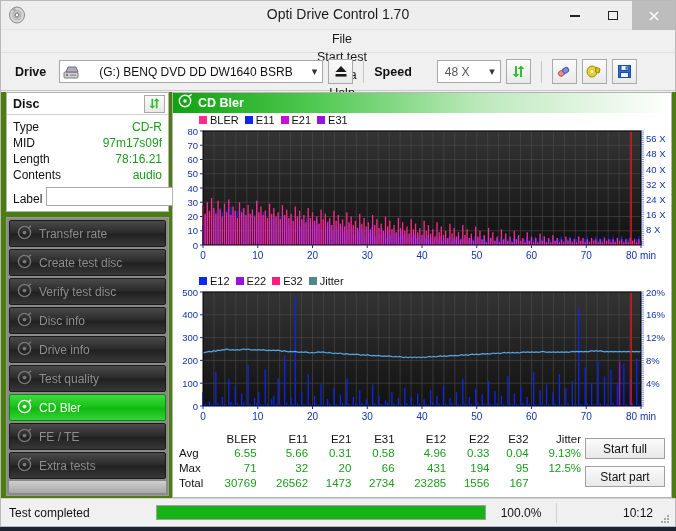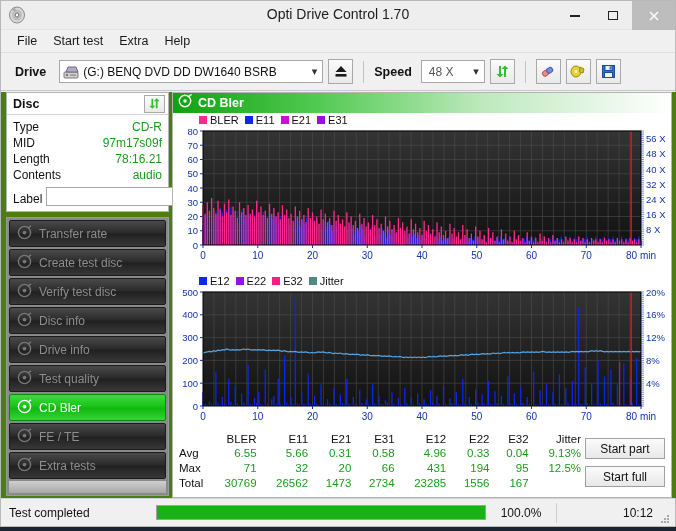--- a/index.html
+++ b/index.html
@@ -46,20 +46,21 @@
   .win-btn.close { background: #bdbdbd; color: #fff; width: 43px; }
   .glyph-min { width: 10px; height: 2px; background: #222; display: block; }
   .glyph-max { width: 10px; height: 9px; border: 1.6px solid #222; display: block; }
   
   .menubar {
     height: 23px;
     background: #f0f0f0;
     display: flex; align-items: center;
     padding-left: 8px;
     border-bottom: 1px solid #dfdfdf;
+    flex-direction: column;
   }
   .menu-item {
     font-size: 12.5px; color: #1a1a1a;
     padding: 2px 8px;
   }
   
   .toolbar {
     height: 38px;
     background: #f0f0f0;
     display: flex; align-items: center;
@@ -70,20 +71,21 @@
   .tb-label { font-size: 12.5px; font-weight: bold; color: #111; margin: 0 8px 0 8px;}
   .drive-combo {
     flex: 0 0 264px;
     height: 23px;
     background: #fff;
     border: 1px solid #a7a7a7;
     display: flex; align-items: center;
     font-size: 12px; color: #111;
     padding-left: 3px;
     position: relative;
+    gap: 16px;
   }
   .drive-combo .dtext { margin-left: 4px; white-space: nowrap; overflow: hidden; }
   .combo-arrow {
     position: absolute; right: 5px; top: 4px;
     font-size: 11px; color: #333;
   }
   .hdd-icon { width: 16px; height: 14px; flex: 0 0 16px; }
   .sq-btn {
     width: 25px; height: 25px;
     background: linear-gradient(#fbfbfb,#e9e9e9);
@@ -300,21 +302,21 @@
       <span class="dtext">(G:)  BENQ DVD DD DW1640 BSRB</span>
       <span class="combo-arrow">▾</span>
     </div>
     <div class="sq-btn">
       <svg width="14" height="13" viewBox="0 0 14 13">
         <path d="M7 1 L12.5 7 L1.5 7 Z" fill="#1a1a1a"></path>
         <rect x="1.5" y="9" width="11" height="2.6" fill="#1a1a1a"></rect>
       </svg>
     </div>
     <div class="tb-sep"></div>
-    <span class="tb-label" style="margin:0 4px 0 0">Speed</span>
+    <span class="tb-label" style="margin:0 20px 0 0">Speed</span>
     <div class="speed-combo">
       <span>48 X</span>
       <span class="combo-arrow">▾</span>
     </div>
     <div class="sq-btn">
       <svg width="15" height="15" viewBox="0 0 15 15">
         <path d="M4 2 L4 10 L1.5 10 L5 13.5 L8.5 10 L6 10 L6 2 Z" fill="#2fbf2f"></path>
         <path d="M11 13 L11 5 L13.5 5 L10 1.5 L6.5 5 L9 5 L9 13 Z" fill="#2fbf2f"></path>
       </svg>
     </div>
@@ -1510,22 +1512,22 @@
               <td>23285</td>
               <td>1556</td>
               <td>167</td>
               <td></td>
             </tr>
           </tbody>
         </table>
       </div>
 
       <div class="start-btns">
+        <div class="start-btn">Start full</div>
         <div class="start-btn">Start part</div>
-        <div class="start-btn">Start full</div>
       </div>
     </div>
   </div>
 
   <div class="statusbar">
     <div class="sb-text">Test completed</div>
     <div class="sb-prog-outer">
       <div class="sb-prog-inner" id="prog-inner" style="width: 100%;"></div>
     </div>
     <div class="sb-pct">100.0%</div>

